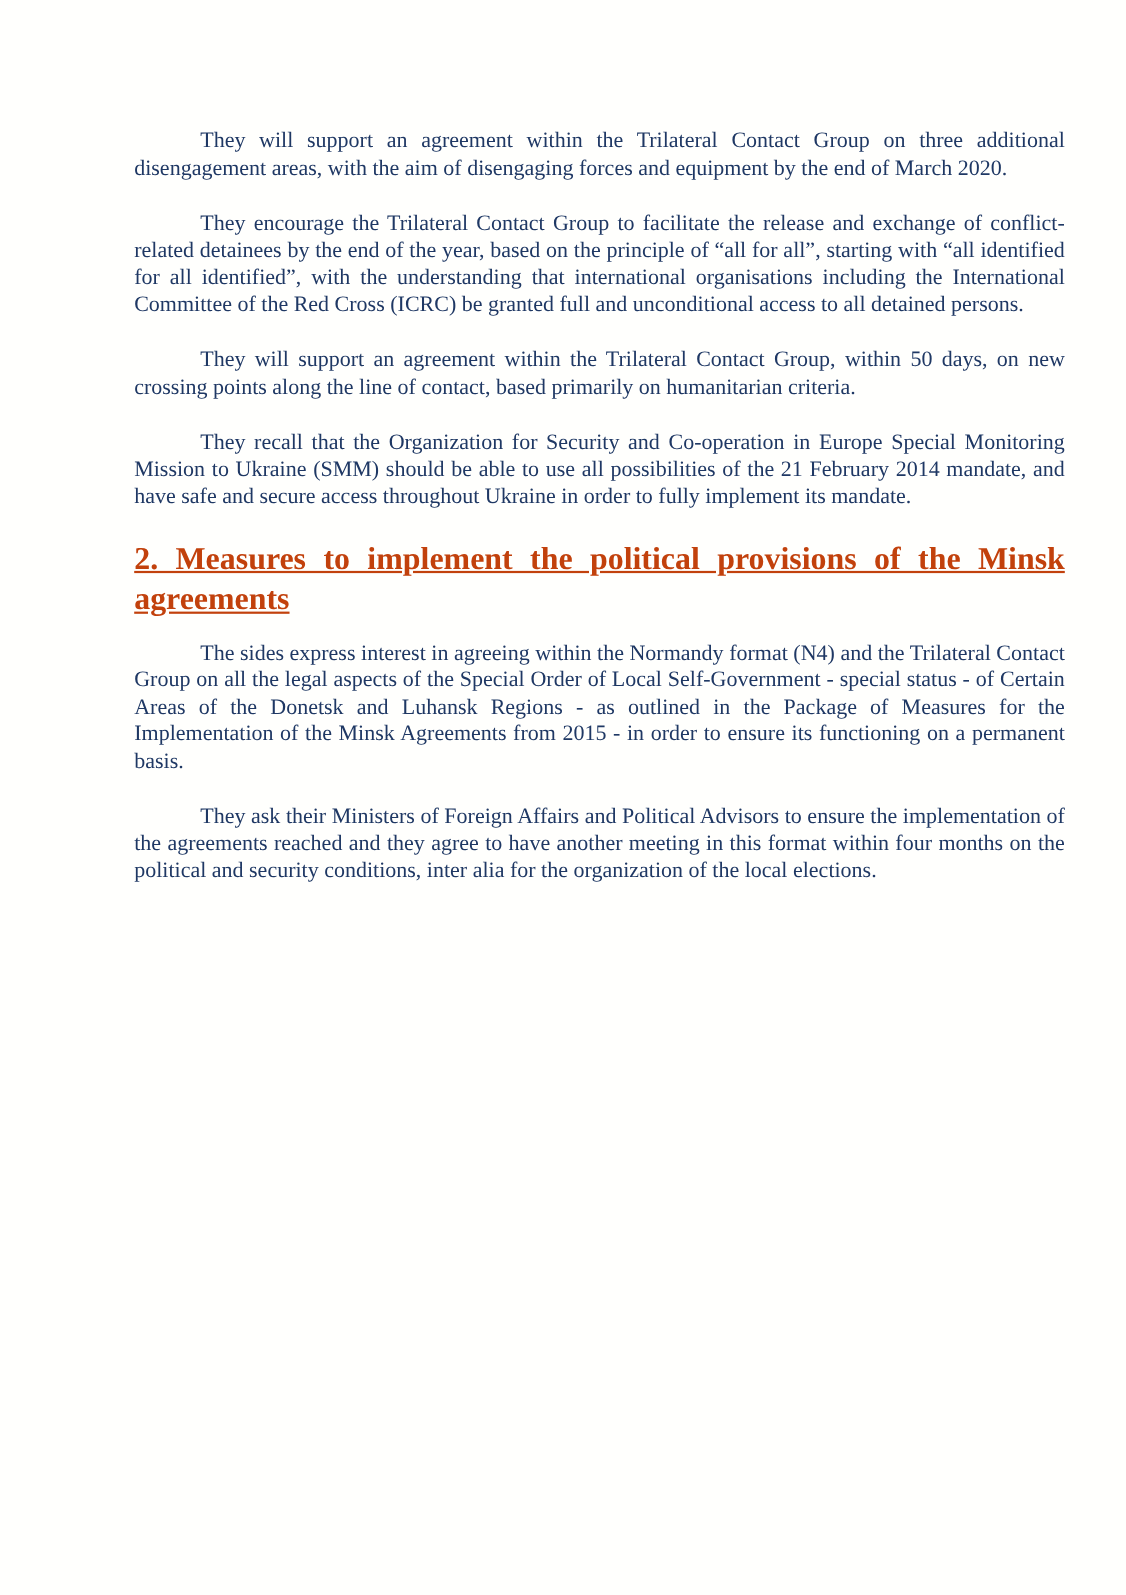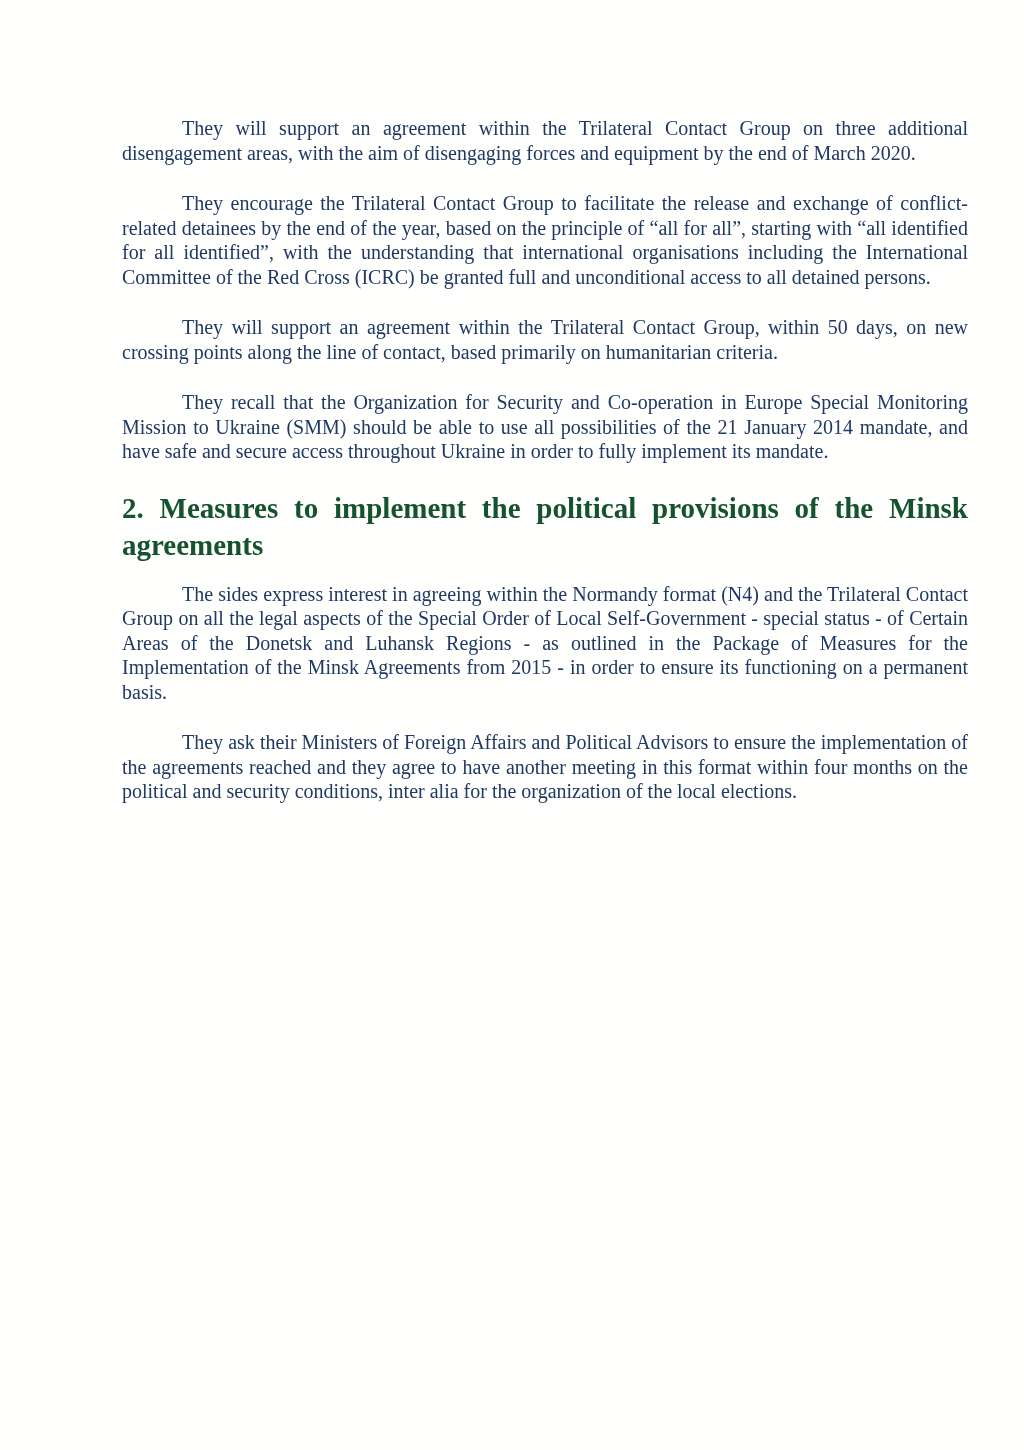--- a/index.html
+++ b/index.html
@@ -25,35 +25,36 @@
     margin: 0 0 26px 0;
     text-indent: 60px;
   }
   .section-heading {
     margin: 4px 0 18px 0;
     font-size: 29px;
     line-height: 37px;
     font-weight: bold;
     text-align: justify;
     text-indent: 0;
-    color: #14532d;
+    color: #c2410c;
+    text-decoration: underline;
   }
 </style>
 </head>
 <body>
 
 <div class="page">
 
   <p class="para">They will support an agreement within the Trilateral Contact Group on three additional disengagement areas, with the aim of disengaging forces and equipment by the end of March 2020.</p>
 
   <p class="para">They encourage the Trilateral Contact Group to facilitate the release and exchange of conflict-related detainees by the end of the year, based on the principle of “all for all”, starting with “all identified for all identified”, with the understanding that international organisations including the International Committee of the Red Cross (ICRC) be granted full and unconditional access to all detained persons.</p>
 
   <p class="para">They will support an agreement within the Trilateral Contact Group, within 50 days, on new crossing points along the line of contact, based primarily on humanitarian criteria.</p>
 
-  <p class="para">They recall that the Organization for Security and Co-operation in Europe Special Monitoring Mission to Ukraine (SMM) should be able to use all possibilities of the 21 January 2014 mandate, and have safe and secure access throughout Ukraine in order to fully implement its mandate.</p>
+  <p class="para">They recall that the Organization for Security and Co-operation in Europe Special Monitoring Mission to Ukraine (SMM) should be able to use all possibilities of the 21 February 2014 mandate, and have safe and secure access throughout Ukraine in order to fully implement its mandate.</p>
 
   <h2 class="section-heading">2. Measures to implement the political provisions of the Minsk agreements</h2>
 
   <p class="para">The sides express interest in agreeing within the Normandy format (N4) and the Trilateral Contact Group on all the legal aspects of the Special Order of Local Self-Government - special status - of Certain Areas of the Donetsk and Luhansk Regions - as outlined in the Package of Measures for the Implementation of the Minsk Agreements from 2015 - in order to ensure its functioning on a permanent basis.</p>
 
 
 
   <p class="para">They ask their Ministers of Foreign Affairs and Political Advisors to ensure the implementation of the agreements reached and they agree to have another meeting in this format within four months on the political and security conditions, inter alia for the organization of the local elections.</p>
 
 </div>

